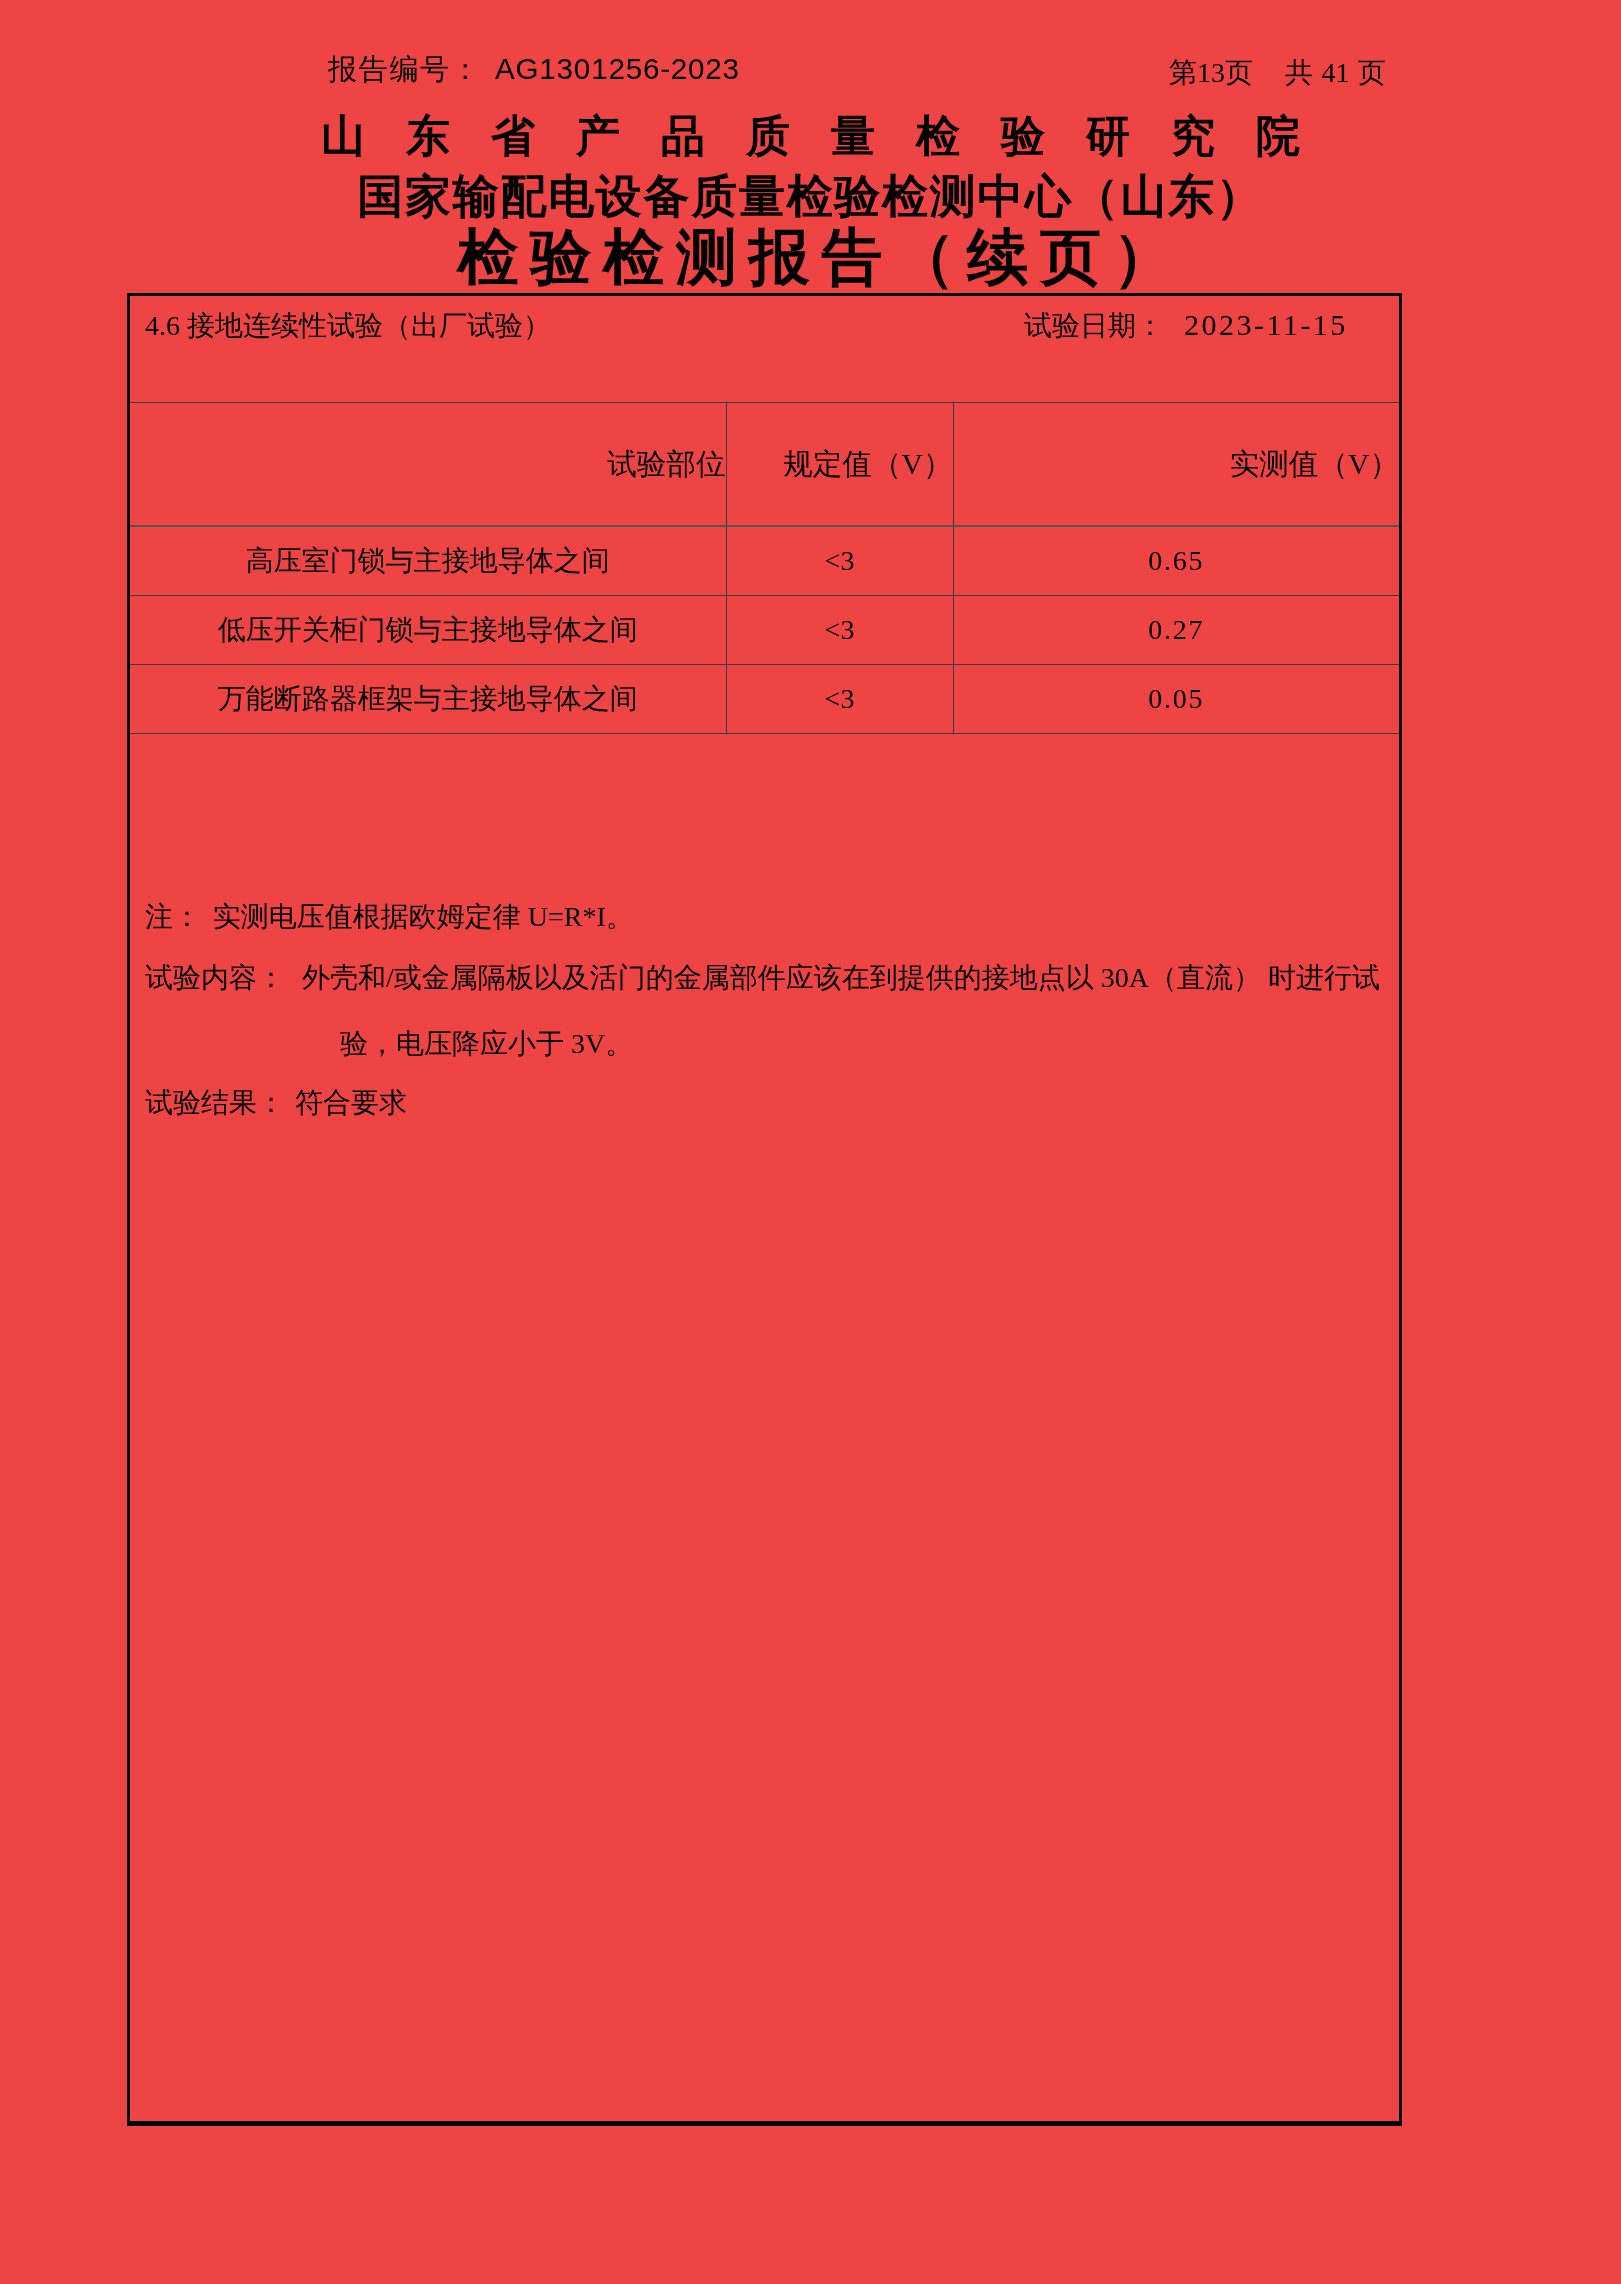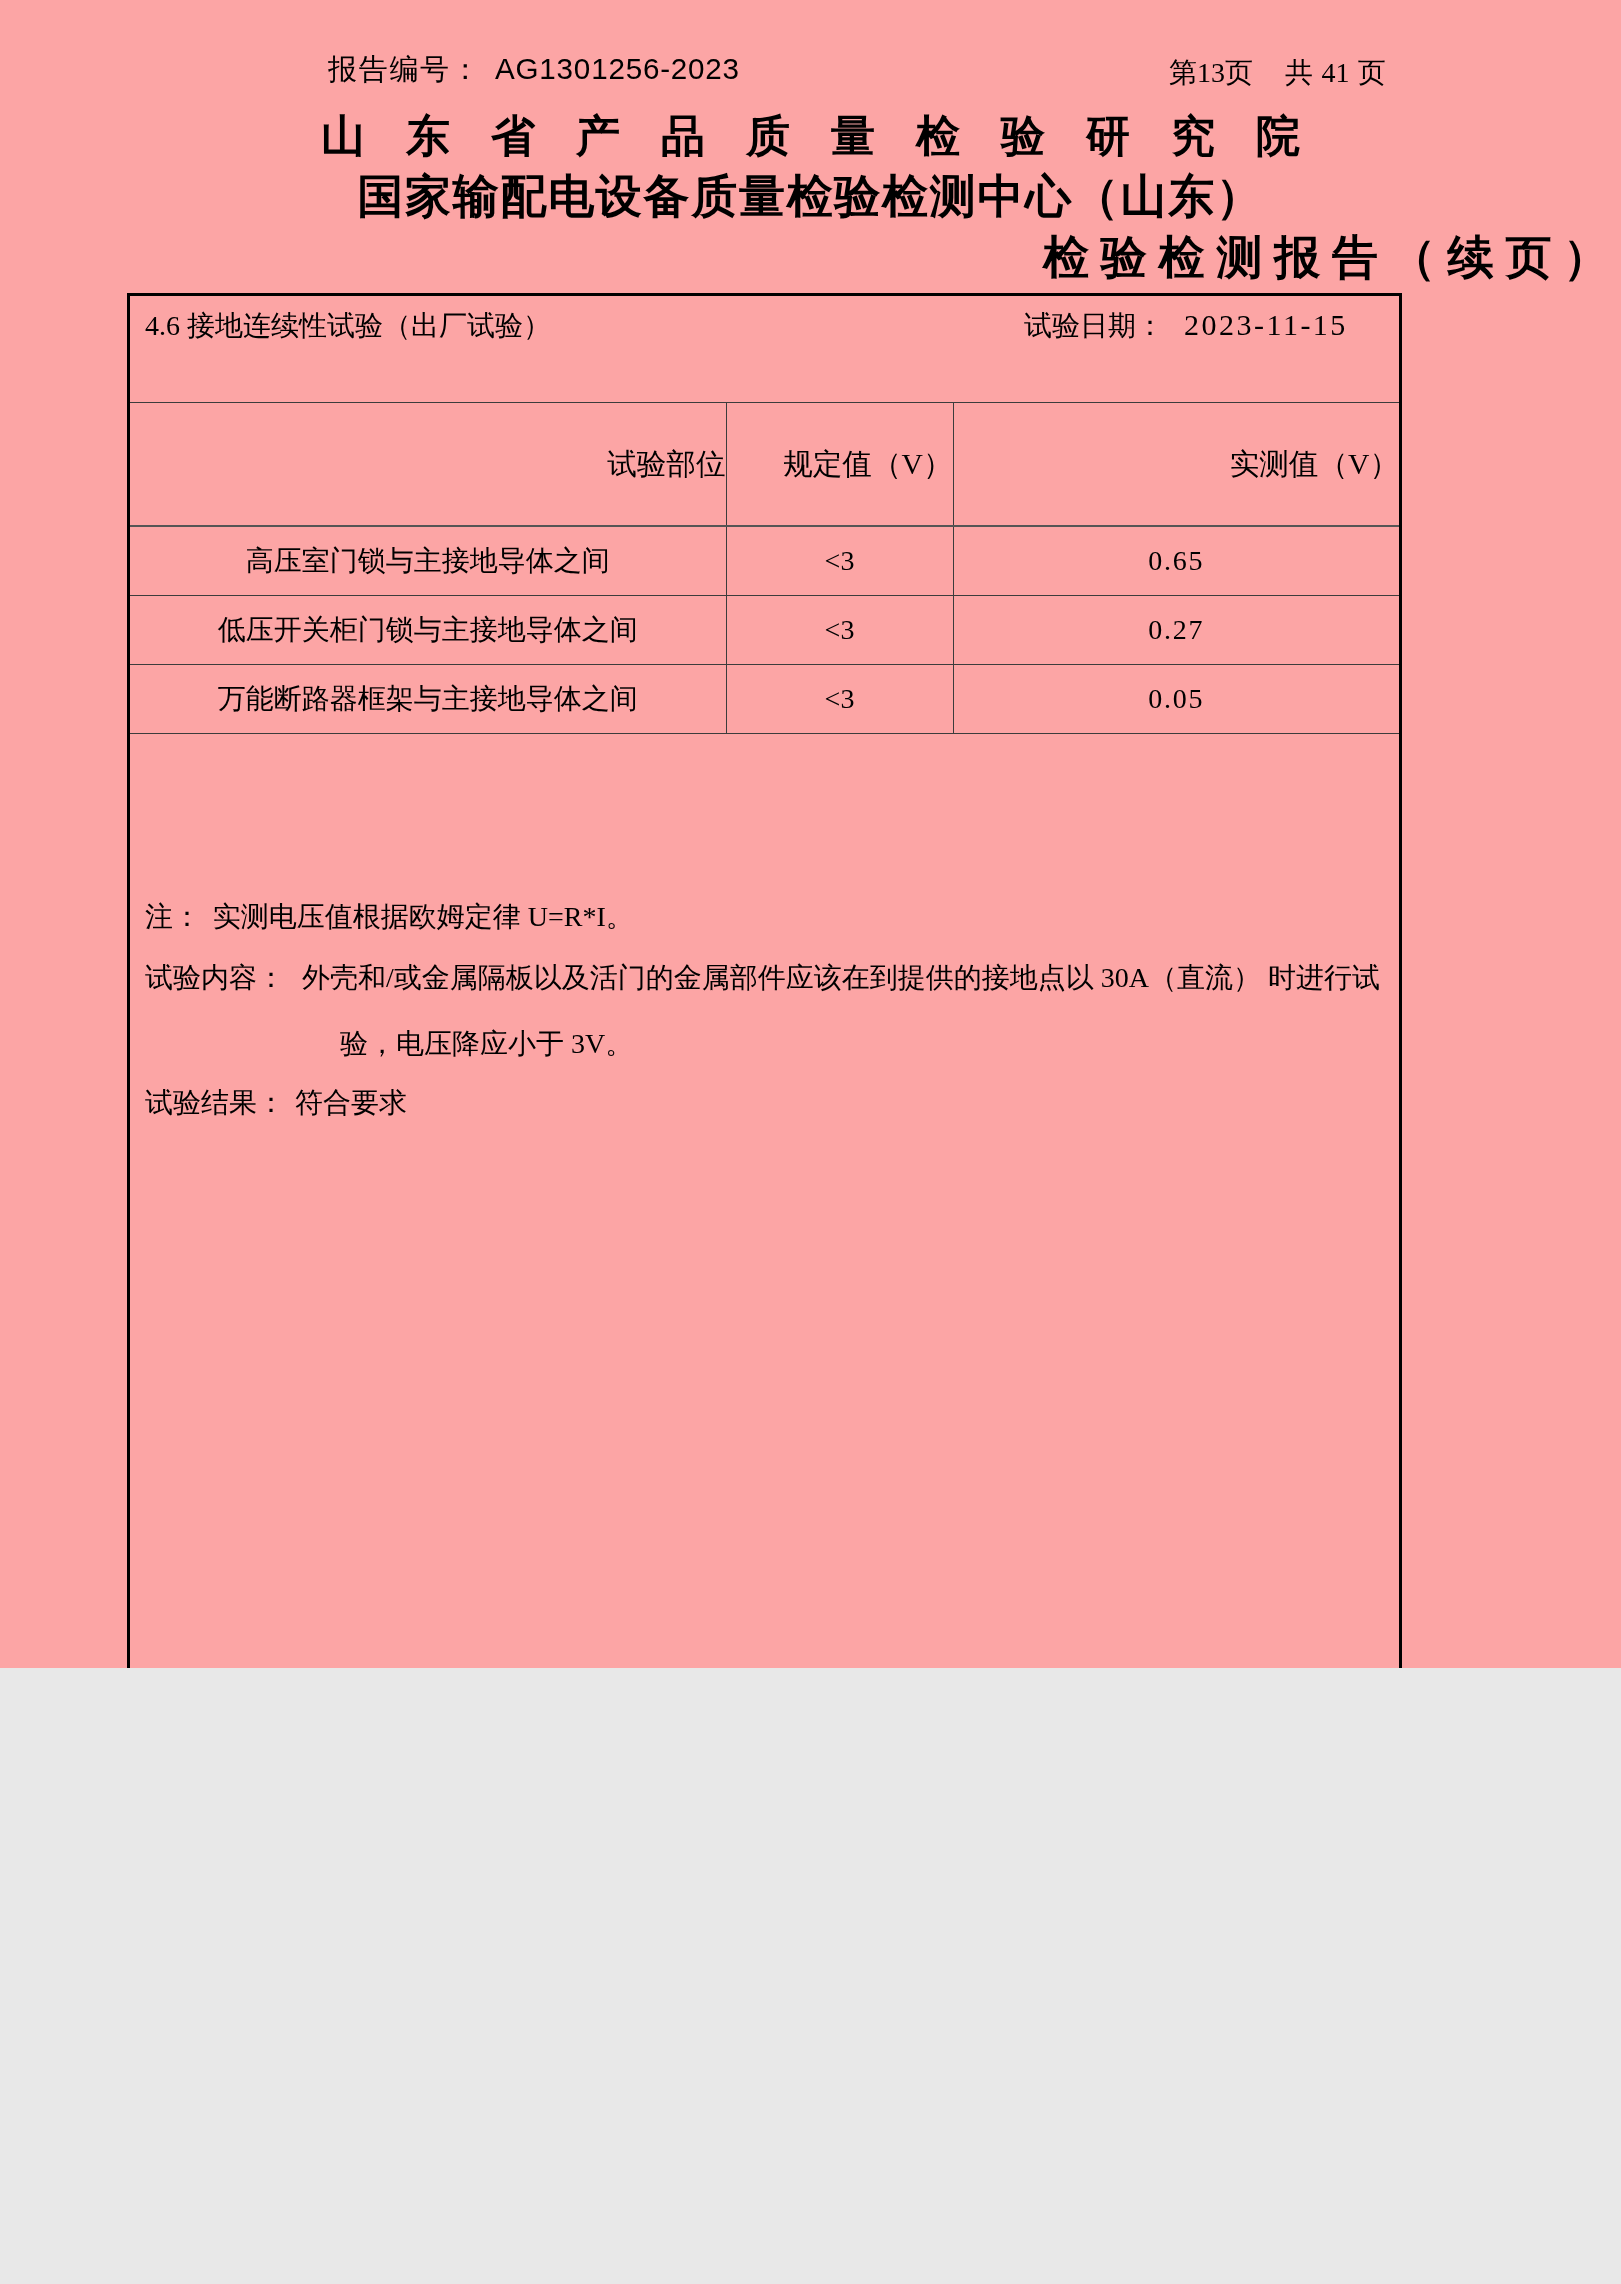--- a/index.html
+++ b/index.html
@@ -3,22 +3,22 @@
 <meta charset="utf-8">
 <style>
   html, body {
     margin: 0;
     padding: 0;
     background: #e8e8e8;
   }
   .page {
     position: relative;
     width: 1621px;
-    height: 1668px;
-    background: #fca5a5;
+    height: 2284px;
+    background: #ef4444;
     color: #000;
     font-family: "Liberation Serif", "DejaVu Serif", serif;
     overflow: hidden;
   }
   
   .hdr-left {
     position: absolute;
     left: 328px;
     top: 51px;
     font-size: 29px;
@@ -62,25 +62,24 @@
     line-height: 61px;
     letter-spacing: 41px;
     padding-left: 41px;
   }
   .t2 {
     font-size: 46px;
     line-height: 61px;
     letter-spacing: 1.7px;
   }
   .t3 {
-    font-size: 46px;
+    font-size: 61px;
     line-height: 61px;
     letter-spacing: 11.8px;
     padding-left: 22px;
-    text-align: right;
   }
   
   .frame {
     position: absolute;
     left: 127px;
     top: 293px;
     width: 1269px;  
     height: 1825px; 
     border: 3.4px solid #000;
     border-bottom-width: 5.9px;

